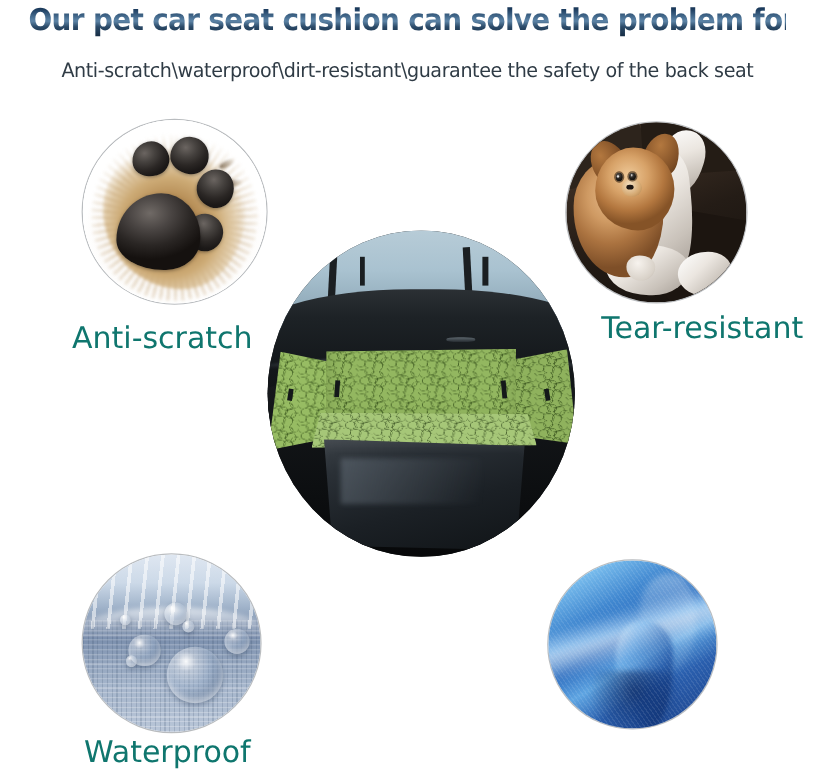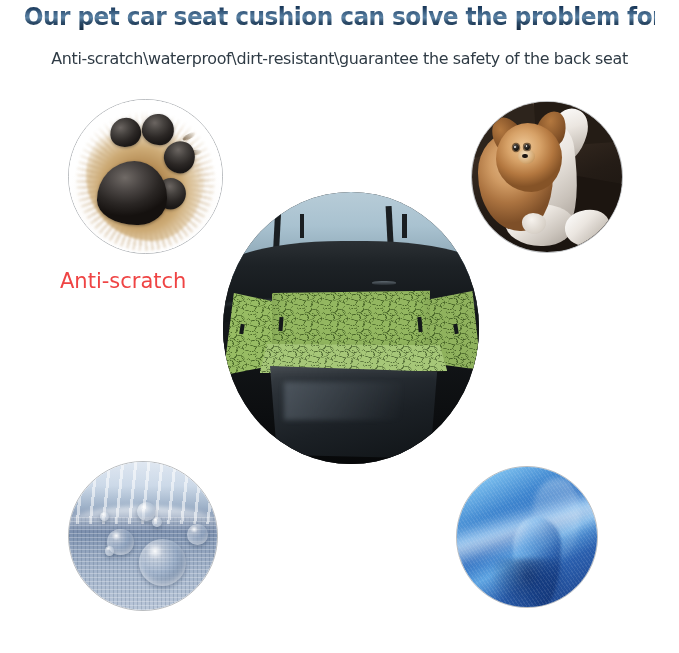--- a/index.html
+++ b/index.html
@@ -70,23 +70,23 @@
     border-radius: 50%;
     overflow: hidden;
     border: 1px solid #b9bcbf;
     background: #ffffff;
   }
 
   
   .caption {
     position: absolute;
     font-family: "DejaVu Sans", sans-serif;
-    font-size: 21px;
+    font-size: 25px;
     line-height: 25px;
-    color: #ef4444;
+    color: #0f766e;
     white-space: nowrap;
   }
   .caption.two-line { white-space: normal; line-height: 26px; }
 
   
   #paw-circle { left: 68px; top: 99px; width: 155px; height: 155px; }
   .paw-bg {
     position: absolute; inset: 0;
     background:
       radial-gradient(ellipse 70% 55% at 50% 62%, #f3ece4 0%, #ffffff 72%),
@@ -485,34 +485,36 @@
     <div class="dog-ear" id="ear-l"></div>
     <div class="dog-ear" id="ear-r"></div>
     <div class="dog-head">
       <div class="dog-muzzle"></div>
       <div class="dog-eye" id="eye-l"></div>
       <div class="dog-eye" id="eye-r"></div>
       <div class="dog-nose"></div>
     </div>
     <div class="dog-paw-small"></div>
   </div>
+  <div class="caption" id="cap-tear">Tear-resistant</div>
 
   <div class="photo-circle" id="water-circle">
     <div class="water-bg"></div>
     <div class="water-streaks"></div>
     <div class="water-mesh"></div>
     <div class="water-horizon"></div>
     <div class="droplet" id="drop-small2"></div>
     <div class="droplet" id="drop-top"></div>
     <div class="droplet" id="drop-small1"></div>
     <div class="droplet" id="drop-mid"></div>
     <div class="droplet" id="drop-small3"></div>
     <div class="droplet" id="drop-edge"></div>
     <div class="droplet" id="drop-big"></div>
   </div>
+  <div class="caption" id="cap-water">Waterproof</div>
 
   <div class="photo-circle" id="satin-circle">
     <div class="satin-bg"></div>
     <div class="satin-fold-c"></div>
     <div class="satin-fold-a"></div>
     <div class="satin-fold-b"></div>
     <div class="satin-dark-bottom"></div>
     <div class="satin-weave"></div>
   </div>
 

